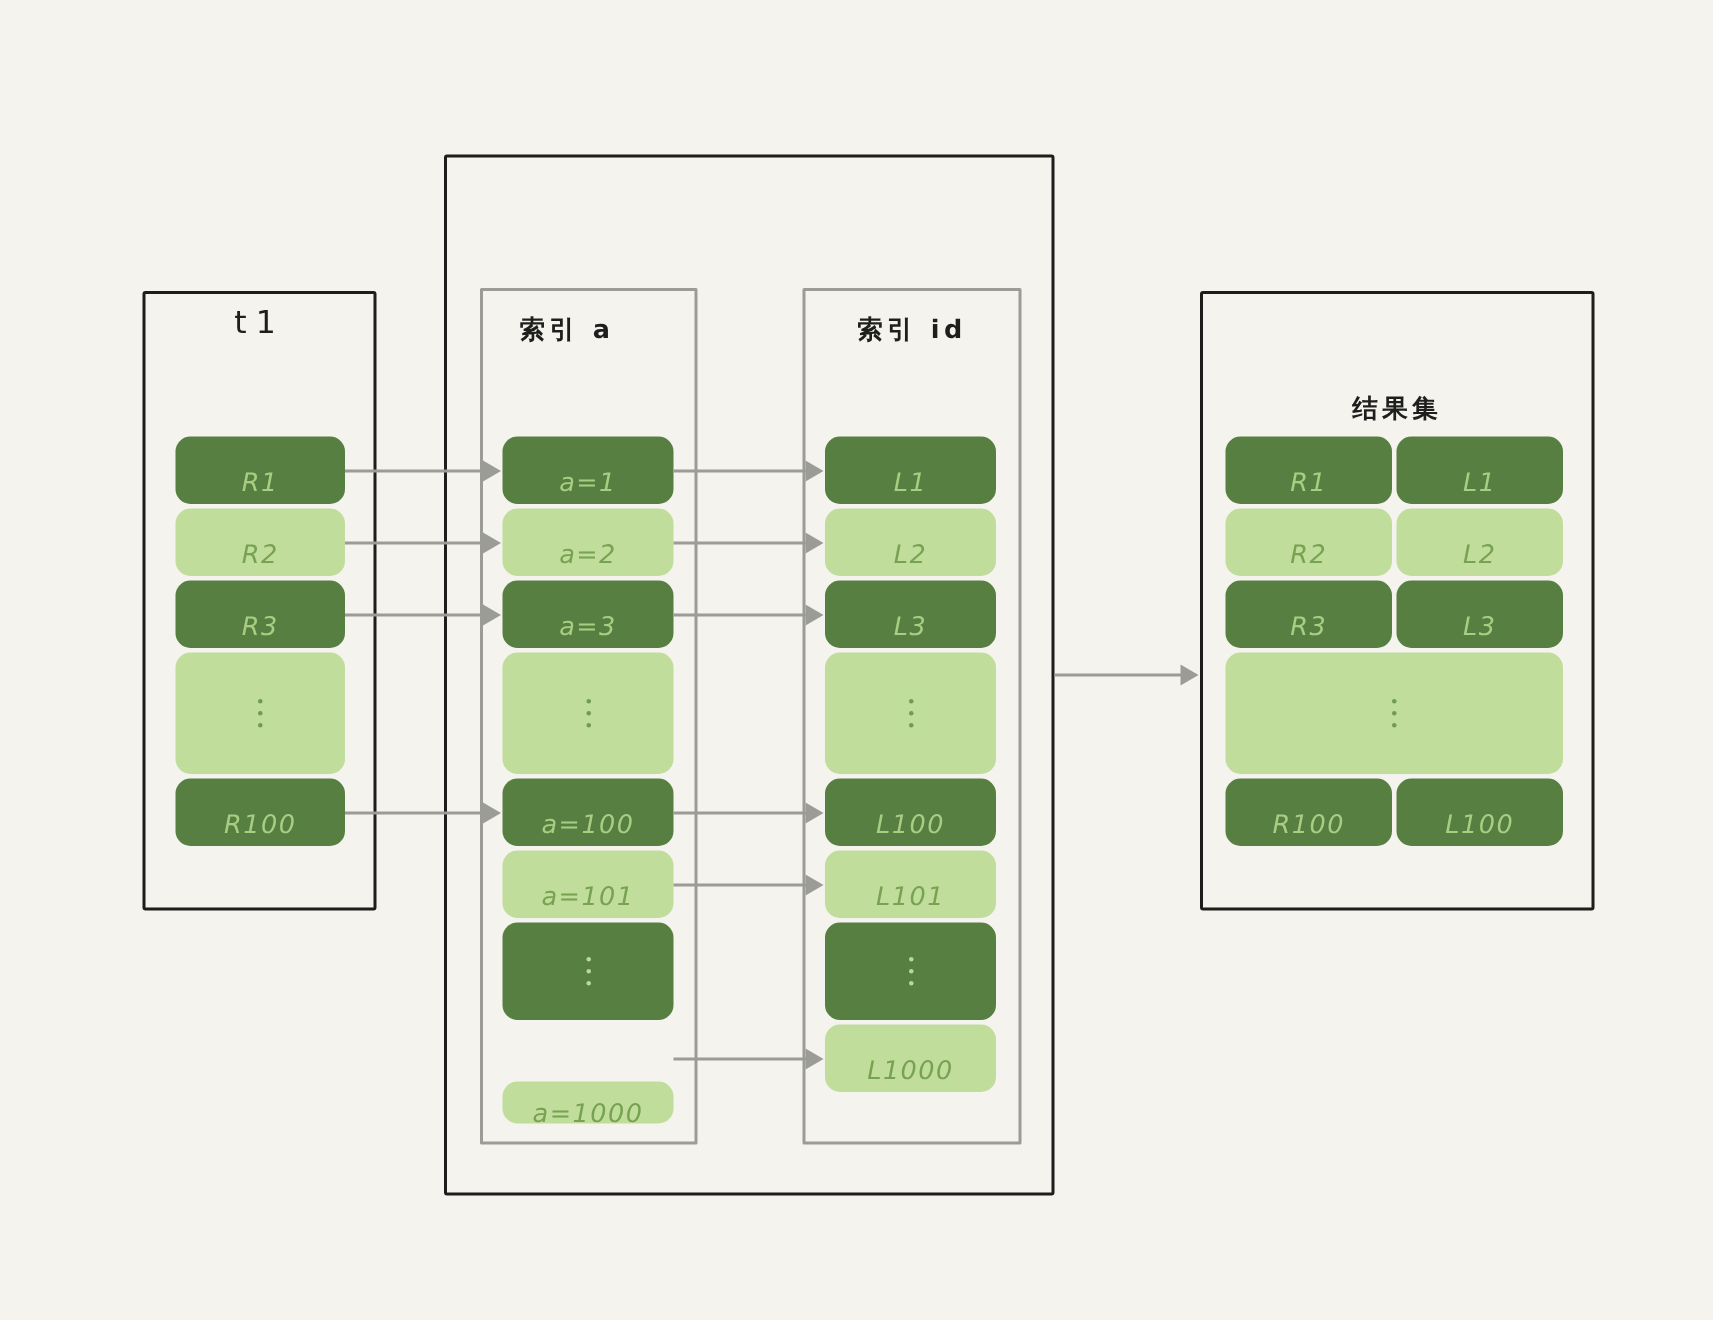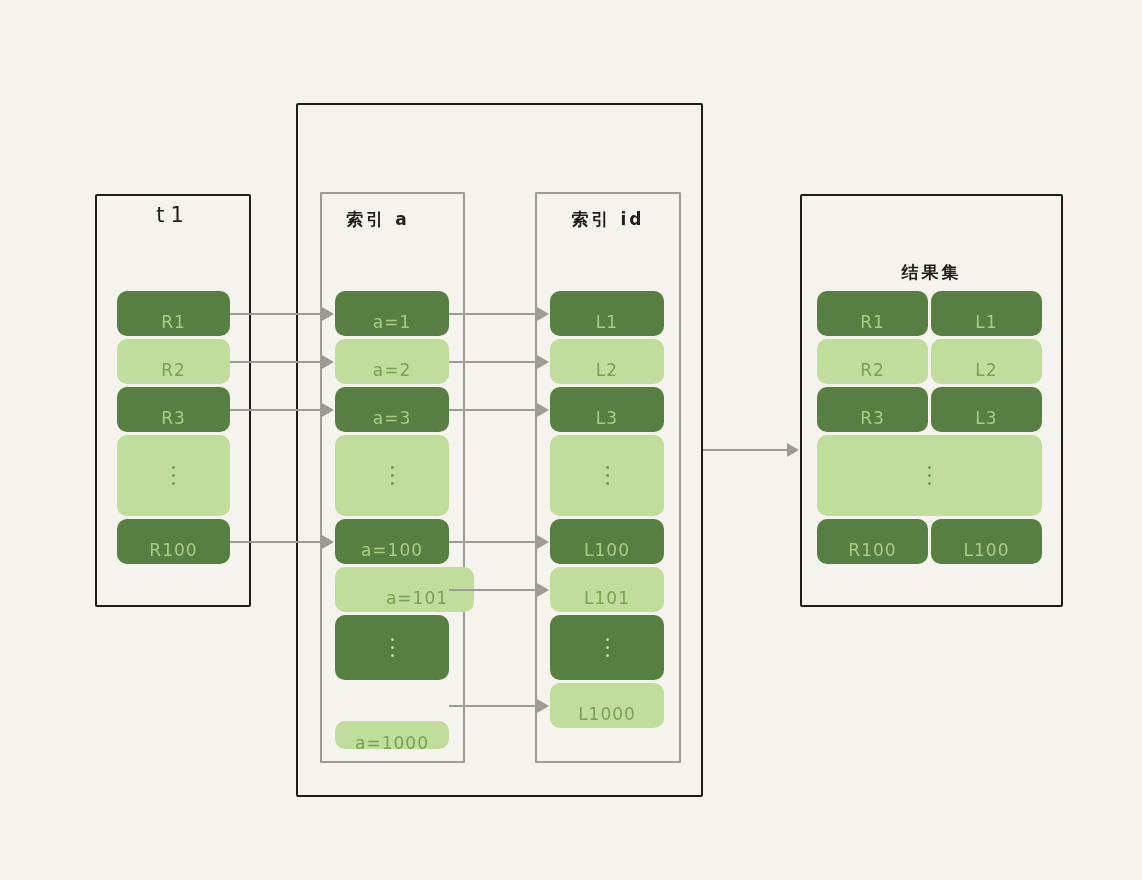--- a/index.html
+++ b/index.html
@@ -41,20 +41,21 @@
   .row{
     position:absolute;
     border-radius:10px;
     display:flex;
     align-items:center;
     justify-content:center;
   }
   .row.dark{ background:#567f41; }
   .row.light{ background:#c1dd9b; }
   .row-label{
+    font-style:italic;
     font-size:17px;
     letter-spacing:1px;
     margin-top:16px;
   }
   .row.dark .row-label{ color:#a9cd82; }
   .row.light .row-label{ color:#77a251; }
   .dots-col{
     display:flex;flex-direction:column;align-items:center;gap:5px;
   }
   .dot{ width:3px;height:3px;border-radius:50%; }
@@ -141,21 +142,21 @@
       <div class="row light" style="left: 335px; top: 435px; width: 114px; height: 81px;">
         <span class="dots-col">
           <span class="dot"></span>
           <span class="dot"></span>
           <span class="dot"></span>
         </span>
       </div>
       <div class="row dark" style="left: 335px; top: 519px; width: 114px; height: 45px;">
         <span class="row-label">a=100</span>
       </div>
-      <div class="row light" style="left: 335px; top: 567px; width: 114px; height: 45px; padding-left: 25px;">
+      <div class="row light" style="left: 335px; top: 567px; width: 114px; height: 45px;">
         <span class="row-label">a=101</span>
       </div>
       <div class="row dark" style="left: 335px; top: 615px; width: 114px; height: 65px;">
         <span class="dots-col">
           <span class="dot"></span>
           <span class="dot"></span>
           <span class="dot"></span>
         </span>
       </div>
       <div class="row light" style="left: 335px; top: 721px; width: 114px; height: 28px;">

